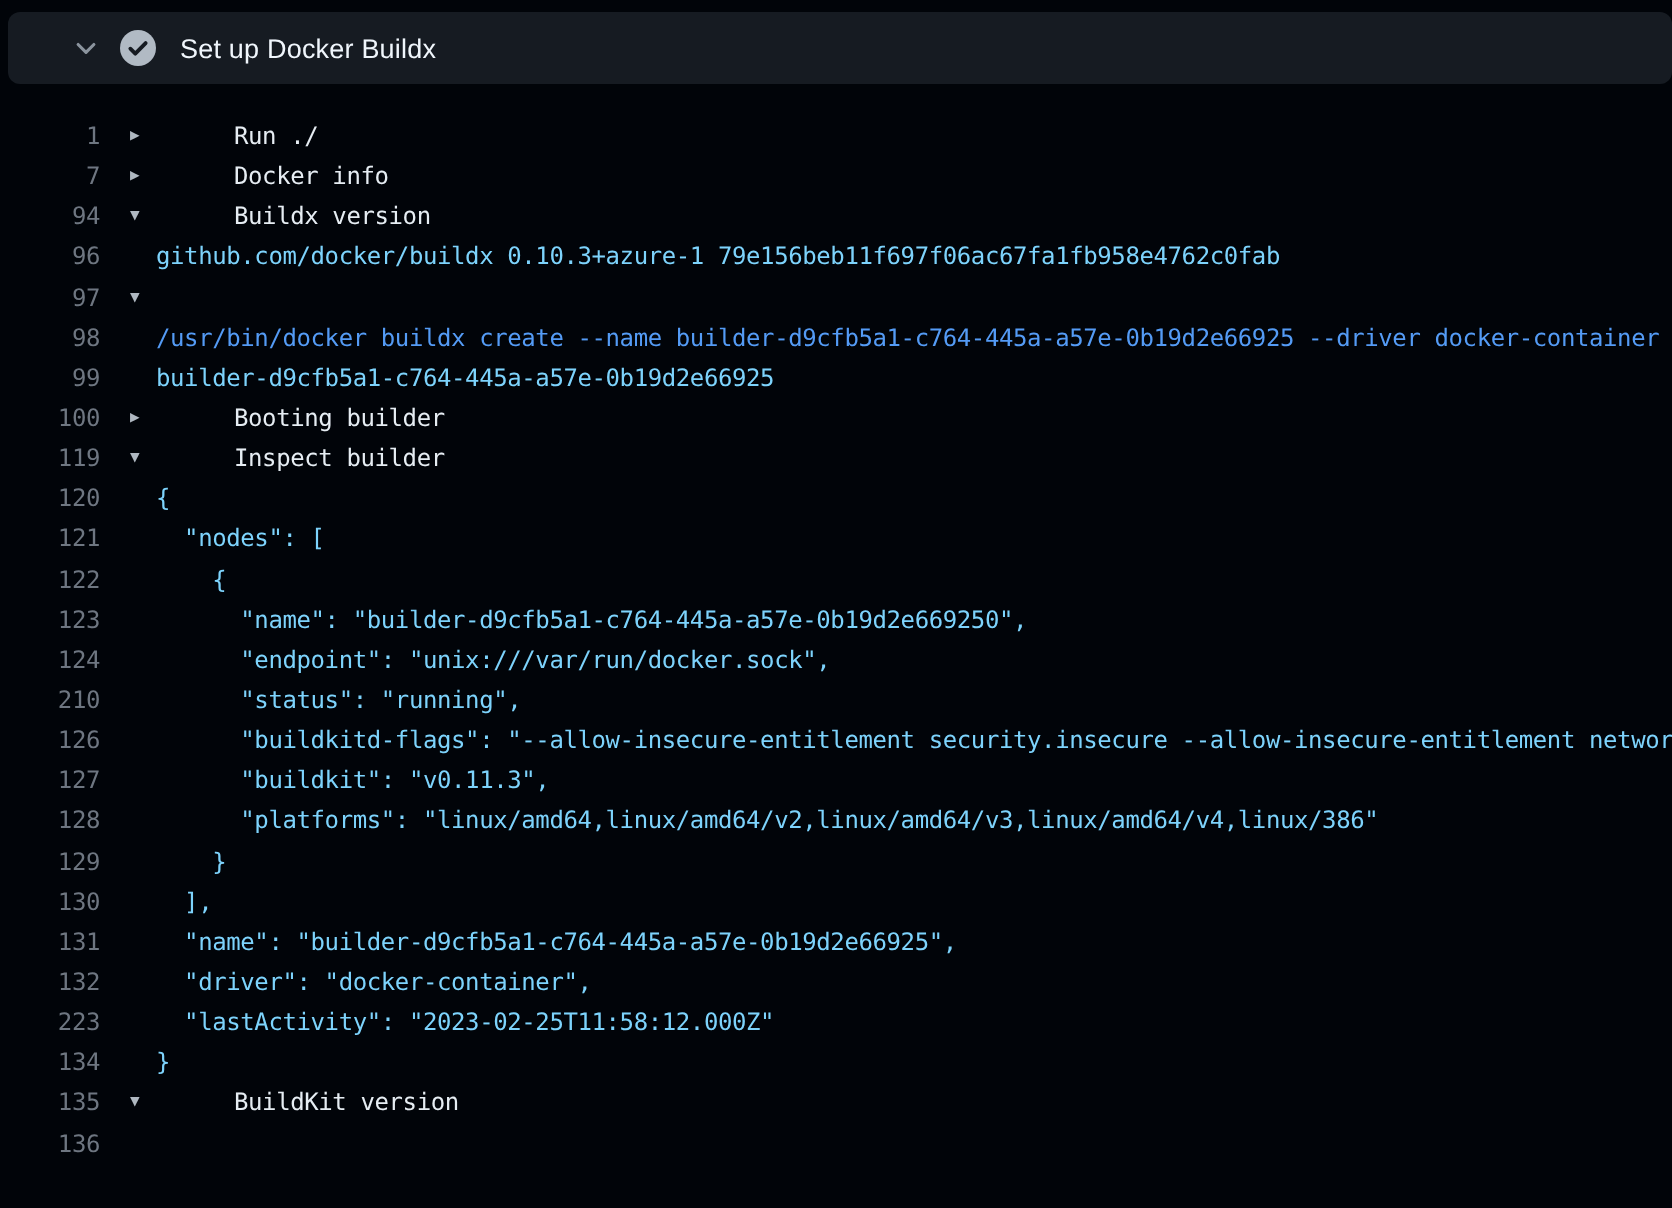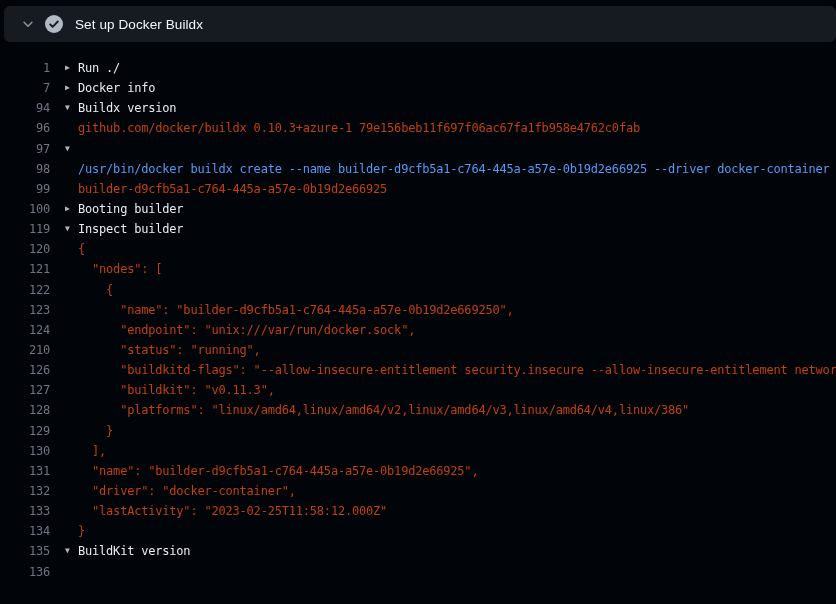--- a/index.html
+++ b/index.html
@@ -11,21 +11,21 @@
   }
   
   .step-header {
     margin: 6px 0 0 4px;
     width: calc(100% - 4px);
     height: 36px;
     background: #161b22;
     border-radius: 6px;
     display: flex;
     align-items: center;
-    padding-left: 17px;
+    padding-left: 32px;
     cursor: pointer;
   }
   .chev { width: 14px; height: 14px; margin-right: 10px; display: flex; align-items: center; justify-content: center; }
   .statusic { width: 18px; height: 18px; margin-right: 12px; display: flex; align-items: center; justify-content: center; }
   .step-title {
     color: #f0f6fc;
     font-size: 13.5px;
     font-weight: 400;
     letter-spacing: 0.1px;
   }
@@ -56,24 +56,24 @@
     flex: none;
     width: 13px;
     margin-left: 15px;
     font-size: 8px;
     color: #afb8c1;
     line-height: 1;
   }
   .row .text {
     flex: 1;
     overflow: hidden;
-    color: #c2410c;
+    color: #7dd3fc;
   }
   .row.group-collapsed .text,
-  .row.group-expanded .text { color: #e6edf3; }
+  .row.group-expanded .text { color: #e6edf3; margin-left: 39px; }
   .row.group-collapsed, .row.group-expanded { cursor: pointer; }
   .row.command .text { color: #549bf5; }
 </style>
 </head>
 <body>
 
 <div class="step-header">
   <span class="chev">
     <svg width="14" height="14" viewBox="0 0 16 16">
       <path d="M3.5 6l4.5 4.5L12.5 6" stroke="#8b949e" stroke-width="1.8" fill="none" stroke-linecap="round" stroke-linejoin="round"></path>
@@ -215,21 +215,21 @@
     <span class="text">  "name": "builder-d9cfb5a1-c764-445a-a57e-0b19d2e66925",</span>
   </div>
 
   <div class="row plain">
     <a class="num">132</a>
     <span class="caret"></span>
     <span class="text">  "driver": "docker-container",</span>
   </div>
 
   <div class="row plain">
-    <a class="num">133</a>
+    <a class="num">223</a>
     <span class="caret"></span>
     <span class="text">  "lastActivity": "2023-02-25T11:58:12.000Z"</span>
   </div>
 
   <div class="row plain">
     <a class="num">134</a>
     <span class="caret"></span>
     <span class="text">}</span>
   </div>
 

